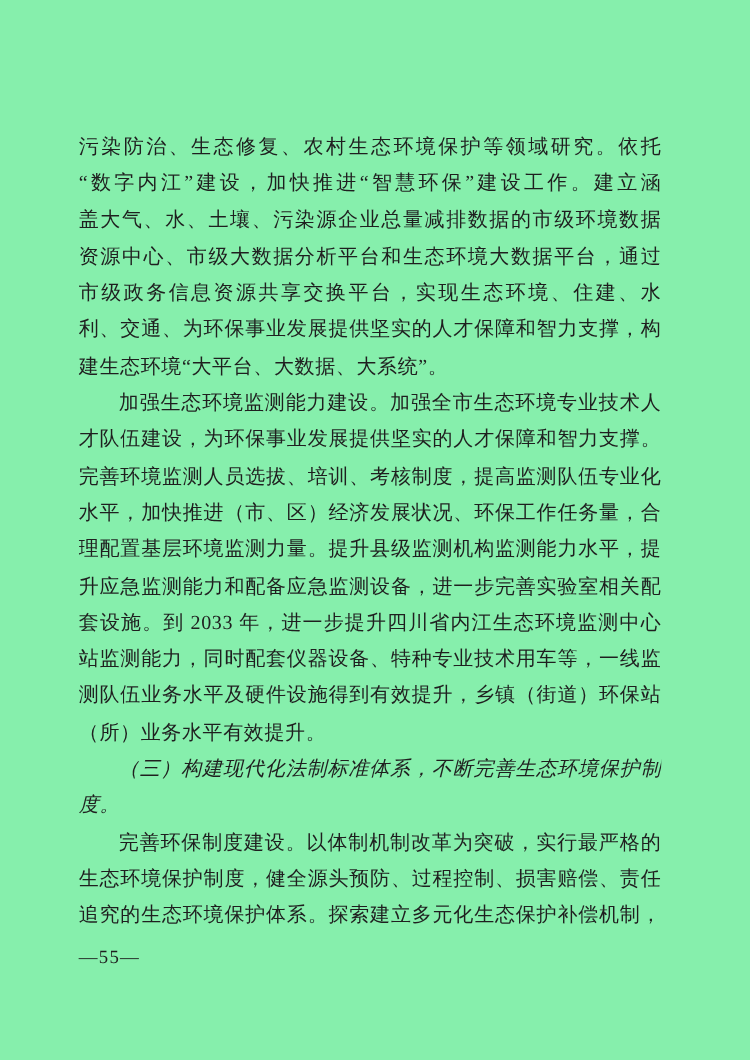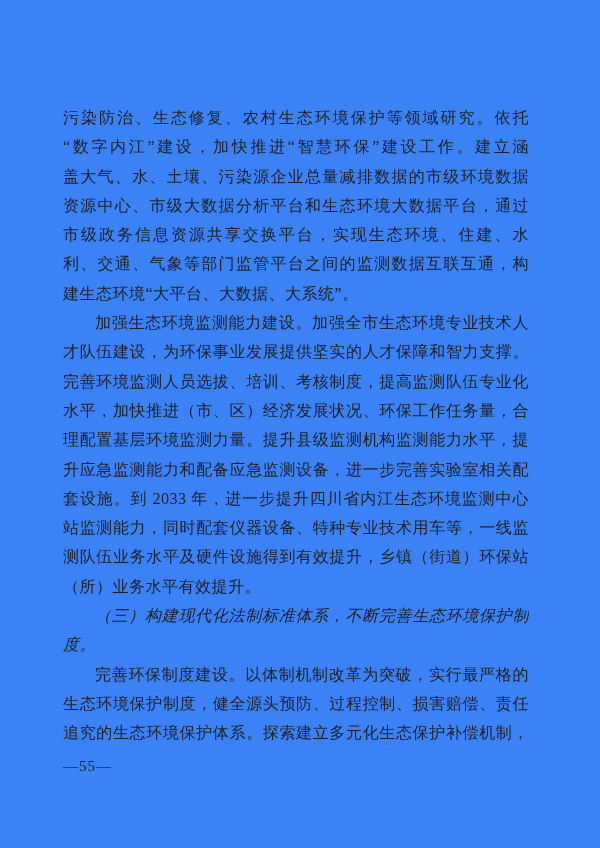--- a/index.html
+++ b/index.html
@@ -5,21 +5,21 @@
   html, body {
     margin: 0;
     padding: 0;
     background: #e8e8e8;
     font-family: "Liberation Serif", "DejaVu Serif", serif;
   }
   .page {
     position: relative;
     width: 600px;
     height: 848px;
-    background: #3b82f6;
+    background: #86efac;
     overflow: hidden;
     color: #1f1f1f;
   }
   .text-block {
     position: absolute;
     left: 63px;
     top: 103px;
     width: 466px;
   }
   .paragraph {
@@ -61,21 +61,21 @@
 <body>
 
 <div class="page">
   <div class="text-block" id="text-block">
       <div class="paragraph body">
         <div class="line">污染防治、生态修复、农村生态环境保护等领域研究。依托</div>
         <div class="line">“数字内江”建设，加快推进“智慧环保”建设工作。建立涵</div>
         <div class="line">盖大气、水、土壤、污染源企业总量减排数据的市级环境数据</div>
         <div class="line">资源中心、市级大数据分析平台和生态环境大数据平台，通过</div>
         <div class="line">市级政务信息资源共享交换平台，实现生态环境、住建、水</div>
-        <div class="line">利、交通、气象等部门监管平台之间的监测数据互联互通，构</div>
+        <div class="line">利、交通、为环保事业发展提供坚实的人才保障和智力支撑，构</div>
         <div class="line no-fill">建生态环境“大平台、大数据、大系统”。</div>
       </div>
       <div class="paragraph body">
         <div class="line indent">加强生态环境监测能力建设。加强全市生态环境专业技术人</div>
         <div class="line">才队伍建设，为环保事业发展提供坚实的人才保障和智力支撑。</div>
         <div class="line">完善环境监测人员选拔、培训、考核制度，提高监测队伍专业化</div>
         <div class="line">水平，加快推进（市、区）经济发展状况、环保工作任务量，合</div>
         <div class="line">理配置基层环境监测力量。提升县级监测机构监测能力水平，提</div>
         <div class="line">升应急监测能力和配备应急监测设备，进一步完善实验室相关配</div>
         <div class="line">套设施。到 2033 年，进一步提升四川省内江生态环境监测中心</div>

